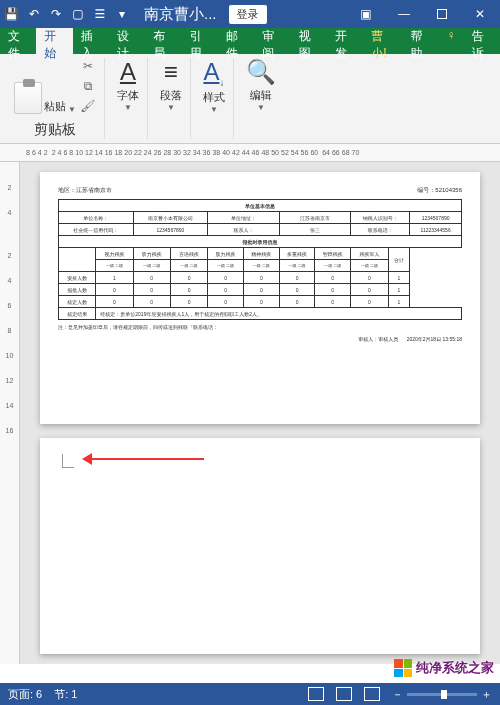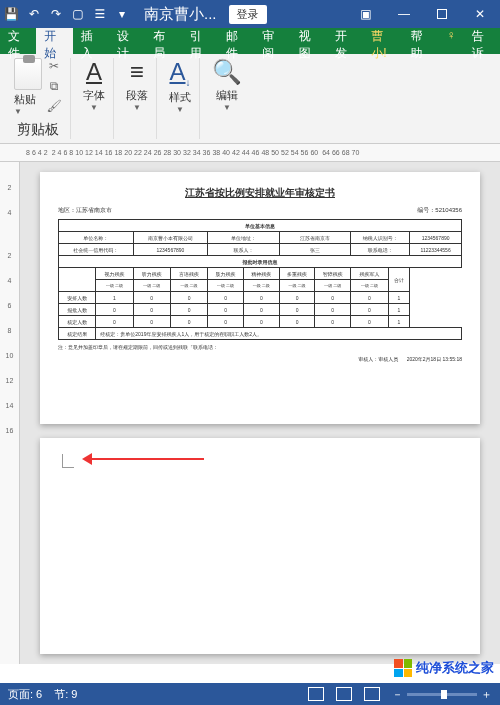--- a/index.html
+++ b/index.html
@@ -16,21 +16,21 @@
 .tab.active{background:#f3f3f3;color:#2b579a}
 .tab.colored{color:#ffd966}
 .ribbon{height:90px;background:#f3f3f3;border-bottom:1px solid #ccc;display:flex;padding:4px 6px;gap:4px}
 .r-group{display:flex;flex-direction:column;align-items:center;border-right:1px solid #ddd;padding:0 8px}
 .r-group:last-child{border-right:none}
 .r-big{display:flex;flex-direction:column;align-items:center;gap:2px;cursor:pointer}
 .r-icon{font-size:24px;color:#333}
 .r-label{font-size:11px;color:#333}
 .r-drop{font-size:8px;color:#666;margin-top:-2px}
 .paste-split{display:flex;gap:4px}
-.paste-left{display:flex;flex-direction:column;align-items:flex-start}
+.paste-left{display:flex;flex-direction:row;align-items:flex-end}
 .paste-clip{width:28px;height:32px;background:linear-gradient(#fff,#eee);border:1px solid #ccc;border-radius:2px;position:relative}
 .paste-clip::before{content:"";position:absolute;top:-4px;left:8px;width:12px;height:8px;background:#999;border-radius:2px}
 .ruler-h{height:18px;background:#f8f8f8;border-bottom:1px solid #ccc;display:flex;align-items:center;font-size:7px;color:#666;padding-left:26px;letter-spacing:0}
 .ruler-h span{margin-right:2px}
 .doc-area{display:flex;height:502px;background:#e6e6e6}
 .ruler-v{width:20px;background:#f8f8f8;border-right:1px solid #ccc;display:flex;flex-direction:column;align-items:center;font-size:7px;color:#666;padding-top:4px;gap:18px}
 .pages{flex:1;overflow:hidden;padding:10px 20px;display:flex;flex-direction:column;gap:14px}
 .page{background:#fff;box-shadow:0 2px 6px rgba(0,0,0,.3);width:100%;position:relative}
 .page1{height:280px;padding:14px 18px;font-size:6px;color:#333}
 .page2{height:240px;padding:14px 18px;position:relative}
@@ -43,21 +43,21 @@
 .signature{text-align:right;font-size:5px;margin-top:6px}
 .cursor-mark{position:absolute;top:16px;left:22px;width:12px;height:14px;border-left:1px solid #999;border-bottom:1px solid #999}
 .arrow{position:absolute;top:20px;left:44px;width:120px;height:2px;background:#e33}
 .arrow::before{content:"";position:absolute;left:-8px;top:-5px;border:6px solid transparent;border-right:10px solid #e33}
 .statusbar{position:absolute;bottom:0;left:0;right:0;height:22px;background:#2b579a;color:#fff;font-size:11px;display:flex;align-items:center;padding:0 8px;gap:12px}
 .status-spacer{flex:1}
 .view-btn{width:16px;height:14px;border:1px solid #fff;cursor:pointer}
 .zoom{display:flex;align-items:center;gap:4px}
 .zoom-track{width:70px;height:3px;background:#6a8bc0;position:relative}
 .zoom-thumb{position:absolute;left:48%;top:-3px;width:6px;height:9px;background:#fff}
-.watermark{position:absolute;right:6px;bottom:28px;font-size:13px;font-weight:bold;color:#1d4ed8;display:flex;align-items:flex-end;gap:4px;text-shadow:0 0 2px #fff}
+.watermark{position:absolute;right:6px;bottom:28px;font-size:13px;font-weight:bold;color:#701a75;display:flex;align-items:flex-end;gap:4px;text-shadow:0 0 2px #fff}
 .wm-logo{width:18px;height:18px;display:grid;grid-template:1fr 1fr/1fr 1fr;gap:1px}
 .wm-logo div:nth-child(1){background:#f25022}
 .wm-logo div:nth-child(2){background:#7fba00}
 .wm-logo div:nth-child(3){background:#00a4ef}
 .wm-logo div:nth-child(4){background:#ffb900}
 </style>
 </head>
 <body>
 
 <div class="titlebar">
@@ -194,21 +194,20 @@
       <span>6</span>
       <span>8</span>
       <span>10</span>
       <span>12</span>
       <span>14</span>
       <span>16</span>
     </div>
   <div class="pages">
 
     <div class="page page1">
-      <div class="doc-title">江苏省按比例安排就业年审核定书</div>
       <div class="meta-row">
         <span>地区：江苏省南京市</span>
         <span>编号：52104356</span>
       </div>
       <table class="tbl">
         <tbody>
             <tr>
               <td colspan="12" class="section">单位基本信息</td>
             </tr>
         <tr>
@@ -315,21 +314,21 @@
       <div></div>
       <div></div>
       <div></div>
       <div></div>
     </div>
   <span>纯净系统之家</span>
 </div>
 
 <div class="statusbar">
   <span>页面: 6</span>
-  <span>节: 9</span>
+  <span>节: 1</span>
   <div class="status-spacer"></div>
   <div class="view-btn"></div>
   <div class="view-btn"></div>
   <div class="view-btn"></div>
   <div class="zoom">
     <span>－</span>
     <div class="zoom-track">
         <div class="zoom-thumb"></div>
       </div>
     <span>＋</span>

